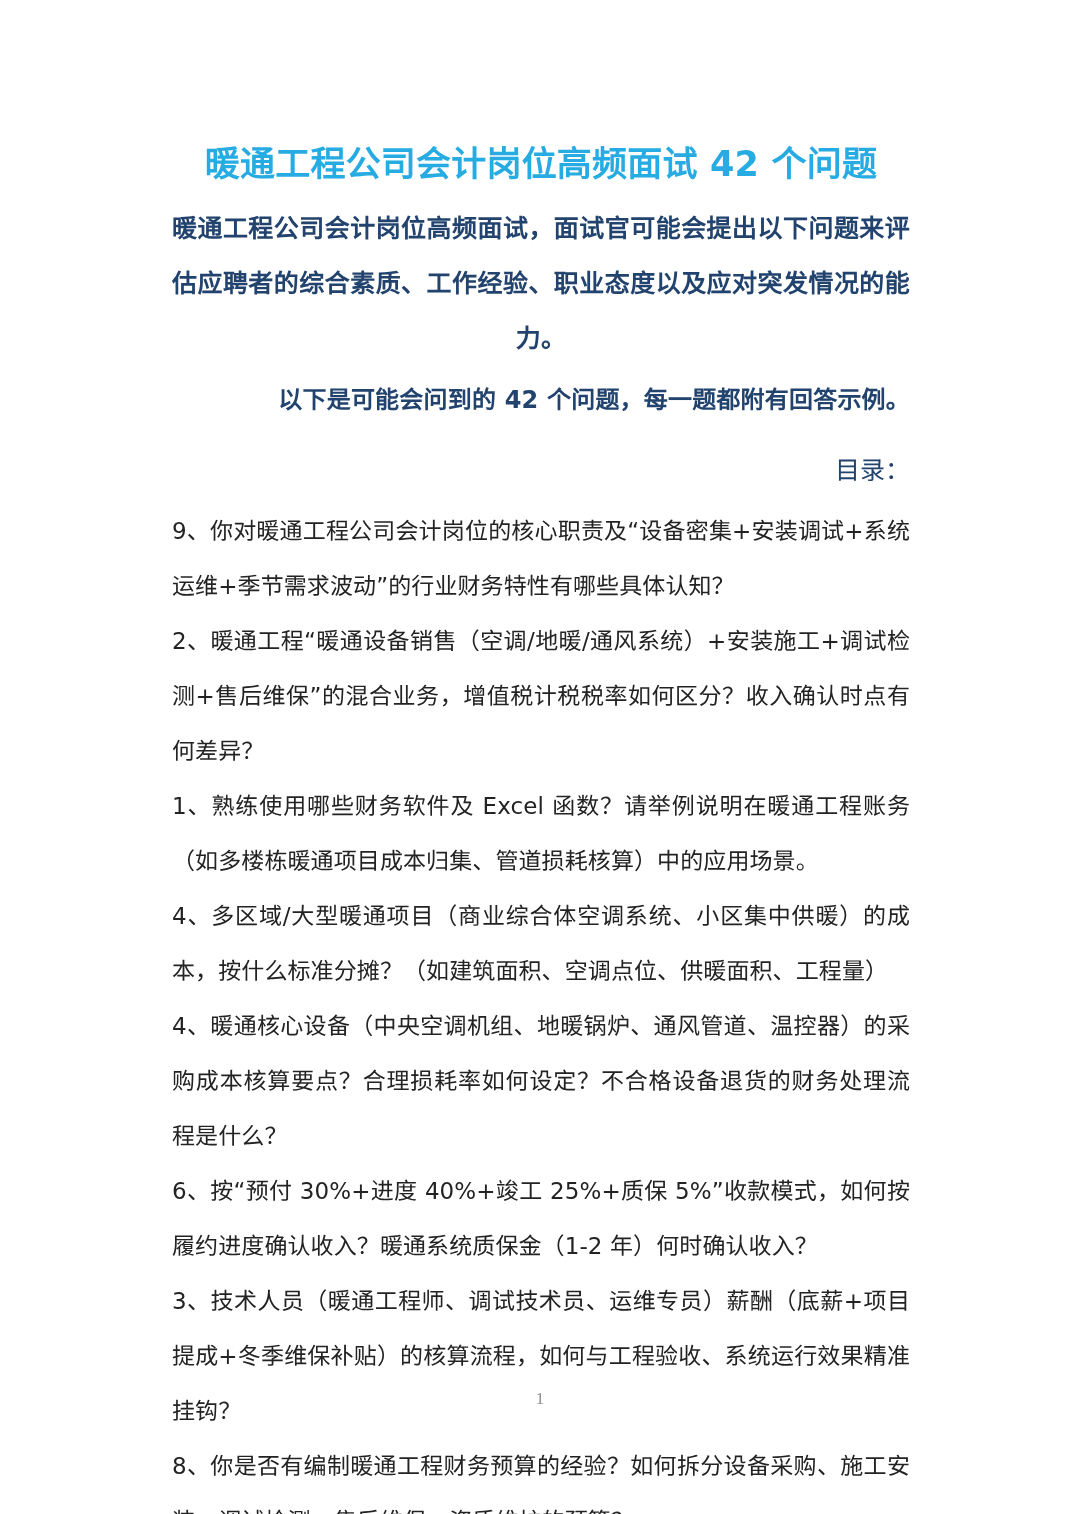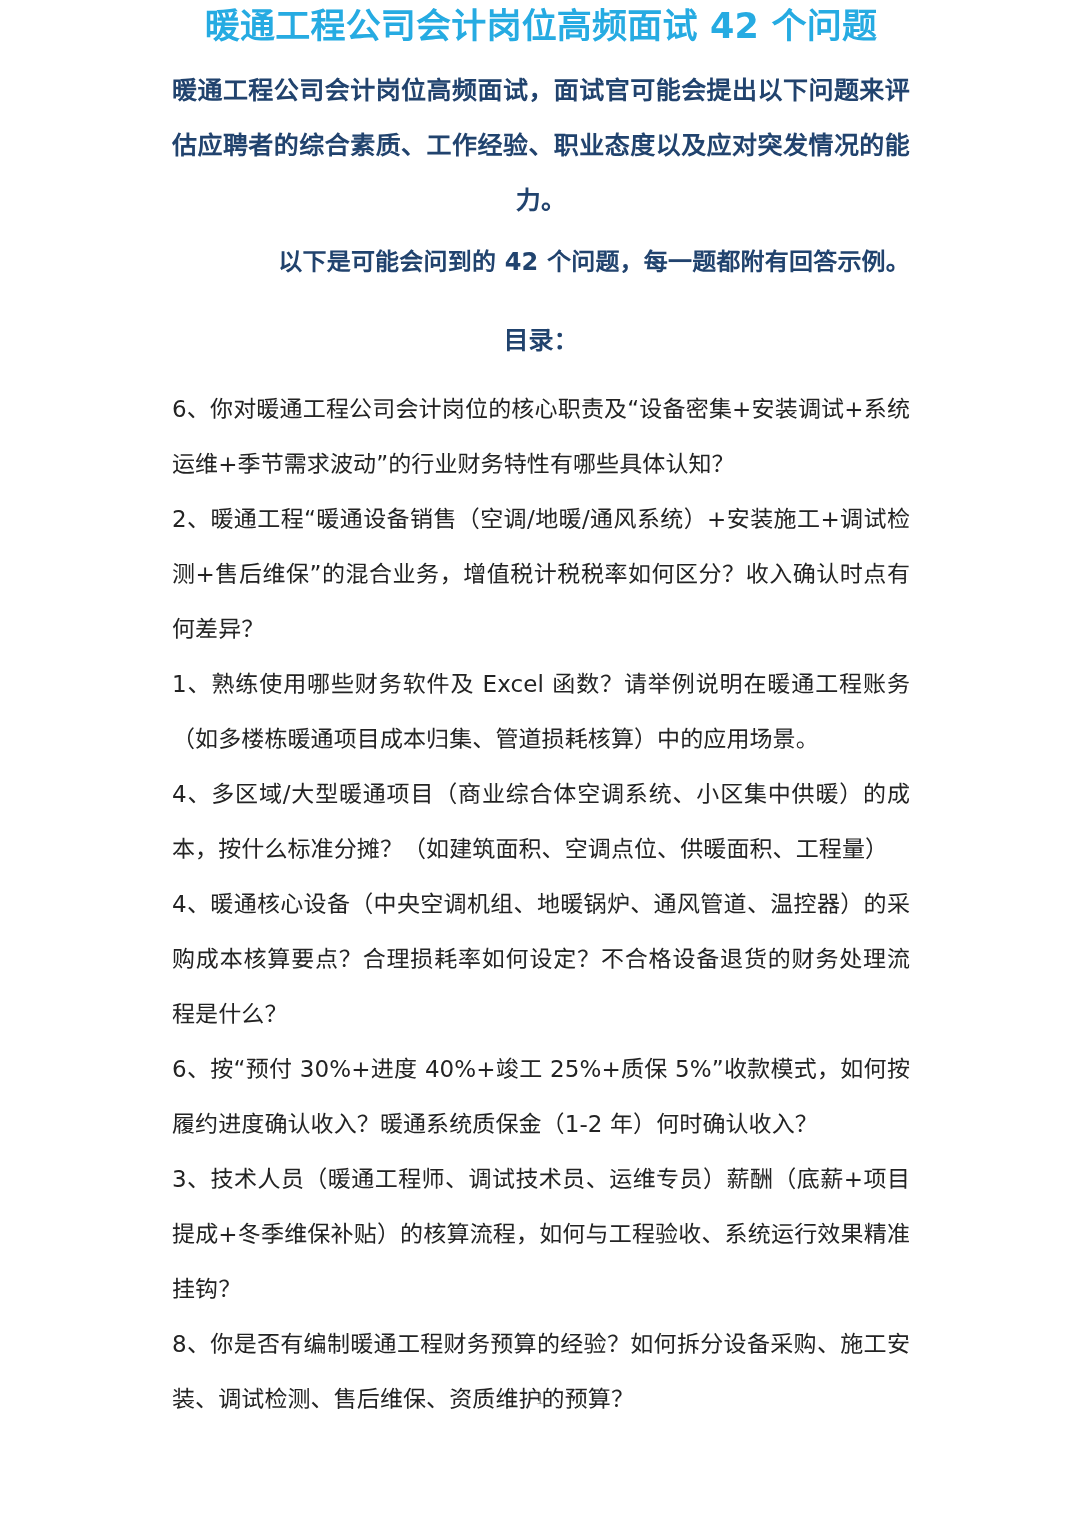--- a/index.html
+++ b/index.html
@@ -22,20 +22,21 @@
   }
   .content {
     position: absolute;
     left: 172px;
     top: 0;
     width: 738px;
   }
   
   .doc-title {
     margin: 0;
+    padding-top: 138px;
     font-size: 35px;
     line-height: 52px;
     font-weight: bold;
     color: #26ABE2;
     text-align: center;
     letter-spacing: 0.2px;
   }
   
   .doc-subtitle {
     margin: 0;
@@ -54,27 +55,27 @@
     padding-top: 7px;
     font-size: 24px;
     line-height: 55px;
     font-weight: bold;
     color: #21436E;
     text-align: right;
     letter-spacing: 0.2px;
   }
   
   .toc-heading {
-    margin: 8px;
+    margin: 0;
     padding-top: 20px;
     font-size: 25px;
     line-height: 46px;
-    font-weight: bold;
+    font-weight: normal;
     color: #21436E;
-    text-align: center;
+    text-align: right;
   }
   
   .toc-list {
     margin: 0;
     padding: 10px 0 0 0;
     list-style: none;
   }
   .toc-item {
     margin: 0;
     padding: 0;
@@ -107,21 +108,21 @@
 
     <h1 class="doc-title">暖通工程公司会计岗位高频面试 42 个问题</h1>
 
     <p class="doc-subtitle">暖通工程公司会计岗位高频面试，面试官可能会提出以下问题来评估应聘者的综合素质、工作经验、职业态度以及应对突发情况的能力。</p>
 
     <p class="doc-subtitle-2">以下是可能会问到的 42 个问题，每一题都附有回答示例。</p>
 
     <h2 class="toc-heading">目录：</h2>
 
     <ol class="toc-list">
-      <li class="toc-item">6、你对暖通工程公司会计岗位的核心职责及“设备密集+安装调试+系统运维+季节需求波动”的行业财务特性有哪些具体认知？</li>
+      <li class="toc-item">9、你对暖通工程公司会计岗位的核心职责及“设备密集+安装调试+系统运维+季节需求波动”的行业财务特性有哪些具体认知？</li>
       <li class="toc-item">2、暖通工程“暖通设备销售（空调/地暖/通风系统）+安装施工+调试检测+售后维保”的混合业务，增值税计税税率如何区分？收入确认时点有何差异？</li>
       <li class="toc-item">1、熟练使用哪些财务软件及 Excel 函数？请举例说明在暖通工程账务（如多楼栋暖通项目成本归集、管道损耗核算）中的应用场景。</li>
       <li class="toc-item">4、多区域/大型暖通项目（商业综合体空调系统、小区集中供暖）的成本，按什么标准分摊？（如建筑面积、空调点位、供暖面积、工程量）</li>
       <li class="toc-item">4、暖通核心设备（中央空调机组、地暖锅炉、通风管道、温控器）的采购成本核算要点？合理损耗率如何设定？不合格设备退货的财务处理流程是什么？</li>
       <li class="toc-item">6、按“预付 30%+进度 40%+竣工 25%+质保 5%”收款模式，如何按履约进度确认收入？暖通系统质保金（1-2 年）何时确认收入？</li>
       <li class="toc-item">3、技术人员（暖通工程师、调试技术员、运维专员）薪酬（底薪+项目提成+冬季维保补贴）的核算流程，如何与工程验收、系统运行效果精准挂钩？</li>
       <li class="toc-item">8、你是否有编制暖通工程财务预算的经验？如何拆分设备采购、施工安装、调试检测、售后维保、资质维护的预算？</li>
     </ol>
 
   </div>

